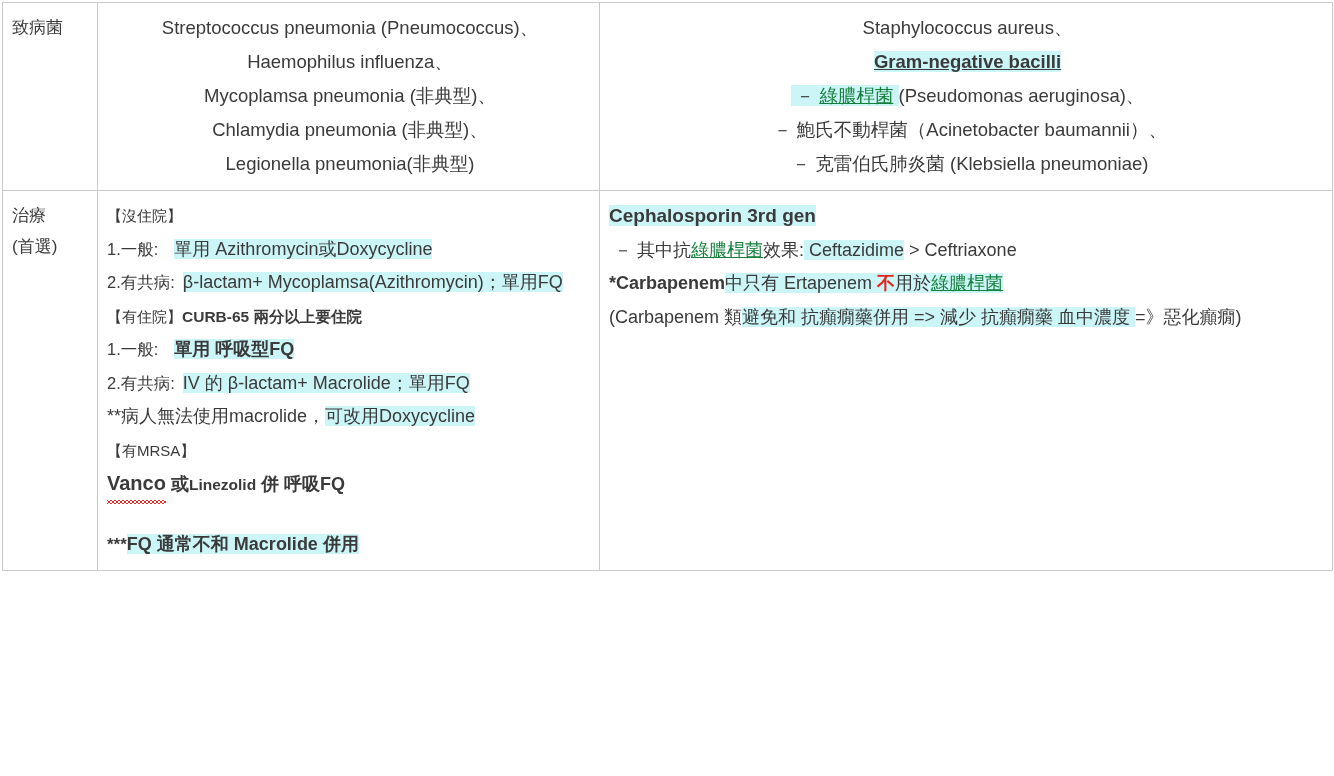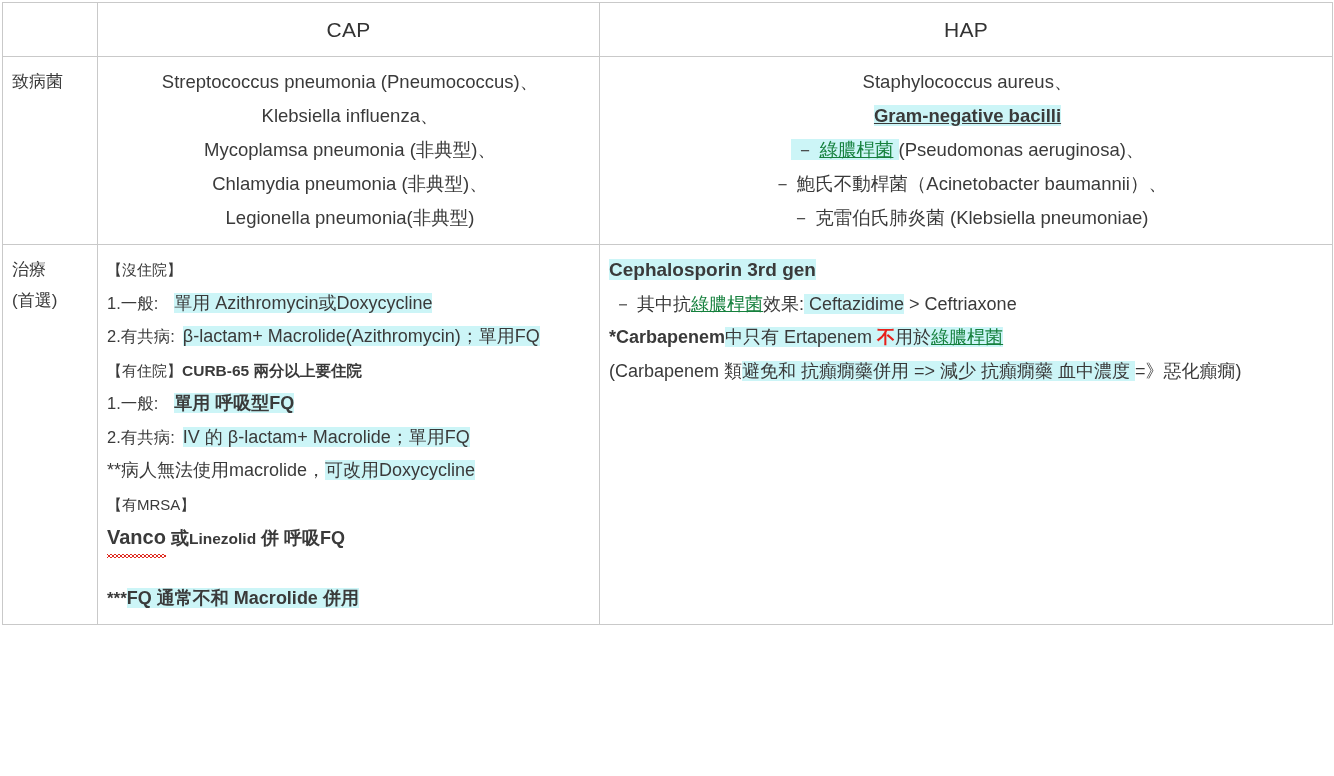--- a/index.html
+++ b/index.html
@@ -112,39 +112,30 @@
 
 <div id="sheet">
   <table class="cmp">
     <colgroup>
       <col class="c-label">
         <col class="c-cap">
         <col class="c-hap">
     </colgroup>
     <tbody>
 
-    <tr>
-      <td class="blank-cell"></td>
-      <td class="hdr-cell">
-        <div class="hdr-txt">CAP</div>
-      </td>
-      <td class="hdr-cell">
-        <div class="hdr-txt">HAP</div>
-      </td>
-    </tr>
 
 
     <tr class="row-bug">
       <td>
         <div class="label-body">致病菌</div>
       </td>
       <td>
         <div class="cellbody">
           <div class="line">Streptococcus pneumonia (Pneumococcus)、</div>
-          <div class="line">Klebsiella influenza、</div>
+          <div class="line">Haemophilus influenza、</div>
           <div class="line"><span>Mycoplamsa pneumonia (非典型)、</span></div>
           <div class="line"><span>Chlamydia pneumonia  (非典型)、</span></div>
           <div class="line"><span>Legionella pneumonia(非典型)</span></div>
         </div>
       </td>
       <td>
         <div class="cellbody">
           <div class="line">Staphylococcus aureus、</div>
           <div class="line"><span class="hl b u">Gram-negative bacilli</span></div>
           <div class="line"><span class="hl">&nbsp;－&nbsp;<span class="pink">綠膿桿菌</span>&nbsp;</span>(Pseudomonas aeruginosa)、</div>
@@ -167,21 +158,21 @@
 
           <div class="line">
             <span class="bracket">【沒住院】</span>
           </div>
 
           <div class="line">
             <span class="numlbl">1.一般:</span><span class="sp"></span><span class="hl">單用 Azithromycin或Doxycycline</span>
           </div>
 
           <div class="line wrap">
-            <span class="numlbl">2.有共病:</span><span class="sp-s"></span><span class="hl">β-lactam+ Macrolide(Azithromycin)；單用FQ</span>
+            <span class="numlbl">2.有共病:</span><span class="sp-s"></span><span class="hl">β-lactam+ Mycoplamsa(Azithromycin)；單用FQ</span>
           </div>
 
           <div class="line">
             <span class="bracket">【有住院】</span><span class="smallbold">CURB-65 兩分以上要住院</span>
           </div>
 
           <div class="line">
             <span class="numlbl">1.一般:</span><span class="sp"></span><span class="hl b">單用 呼吸型FQ</span>
           </div>
 

